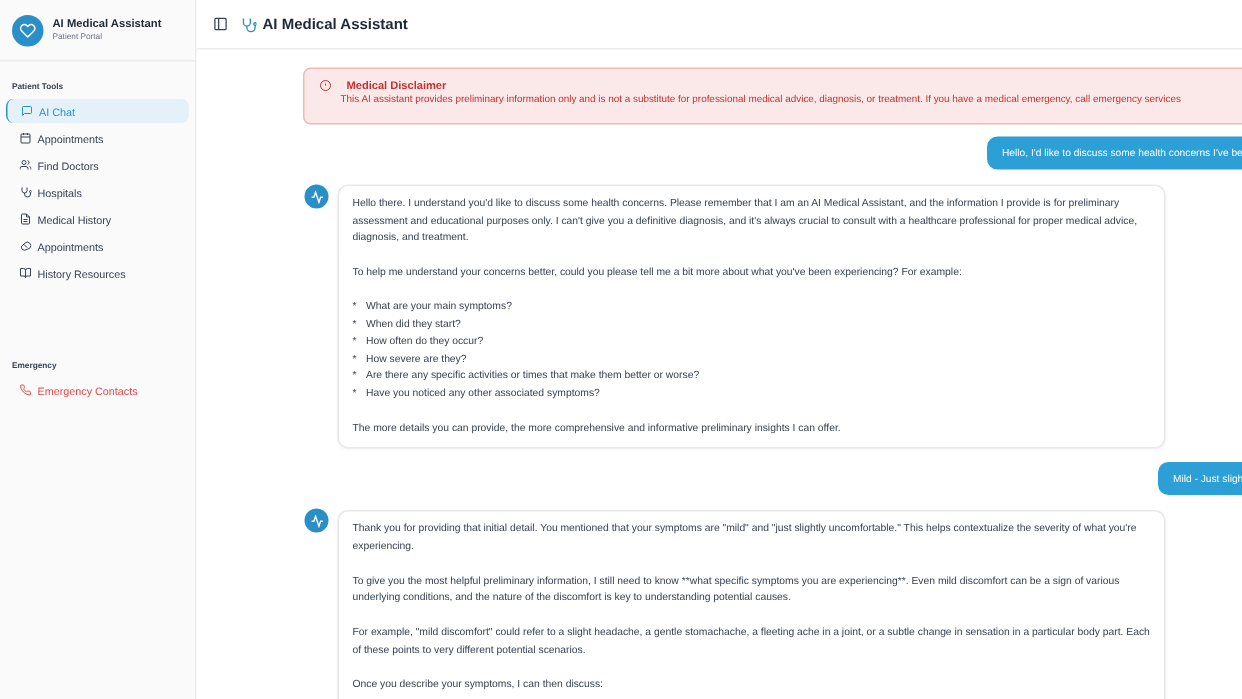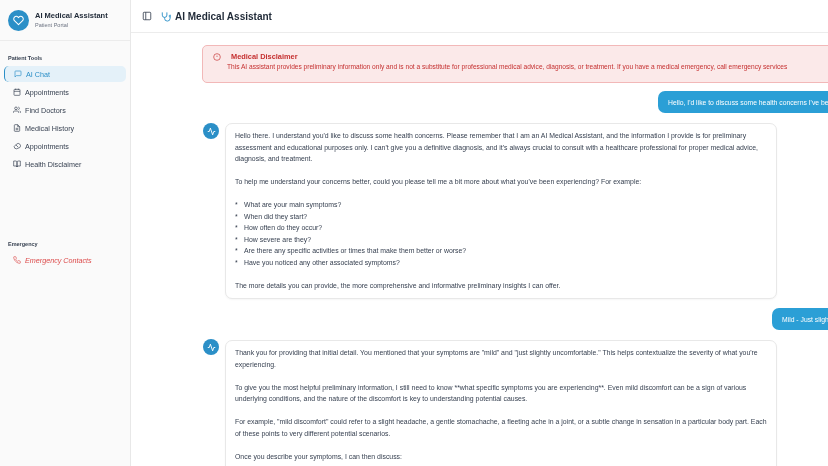--- a/index.html
+++ b/index.html
@@ -12,21 +12,21 @@
   .brand-logo { width: 21px; height: 21px; border-radius: 50%; background: #2b8fc7; display: flex; align-items: center; justify-content: center; }
   .brand-text { margin-left: 6px; display: flex; flex-direction: column; }
   .brand-title { font-size: 7.5px; font-weight: bold; color: #1f2937; line-height: 10px; }
   .brand-sub { font-size: 5.5px; color: #6b7280; line-height: 8px; }
   .section-label { font-size: 5.5px; font-weight: bold; color: #374151; padding-left: 8px; }
   .sec-patient { position: absolute; top: 55px; }
   .sec-emergency { position: absolute; top: 241px; }
   .nav { position: absolute; left: 4px; width: 122px; }
   .nav-item { height: 16px; margin-bottom: 2px; display: flex; align-items: center; padding-left: 8px; font-size: 7.2px; color: #374151; border-radius: 5px; cursor: pointer; }
   .nav-item.active { background: #e4f1f9; color: #2b8fc7; border-left: 1.5px solid #2b8fc7; }
-  .nav-item.danger { color: #dc4b4b; font-style: italic; }
+  .nav-item.danger { color: #dc4b4b; }
   .nav-icon { width: 9px; height: 9px; margin-right: 4px; display: inline-flex; align-items: center; justify-content: center; }
   .nav-icon svg { width: 8px; height: 8px; }
 
   
   .header { position: absolute; left: 131px; top: 0; right: 0; height: 33px; border-bottom: 1px solid #ececec; display: flex; align-items: center; background: #ffffff; }
   .toggle-btn { width: 12px; height: 12px; margin-left: 10px; display: flex; align-items: center; justify-content: center; cursor: pointer; }
   .header-icon { margin-left: 7px; width: 11px; height: 11px; display: flex; align-items: center; }
   .header-title { margin-left: 4px; font-size: 10px; font-weight: bold; color: #1f2937; }
 
   
@@ -92,20 +92,29 @@
           <svg viewBox="0 0 24 24" fill="none" stroke="#374151" stroke-width="2">
             <circle cx="9" cy="7" r="4"></circle>
             <path d="M17 21v-2a4 4 0 0 0-4-4H5a4 4 0 0 0-4 4v2M16 3.1a4 4 0 0 1 0 7.8M23 21v-2a4 4 0 0 0-3-3.9"></path>
           </svg>
         </span>
       <span>Find Doctors</span>
     </div>
     <div class="nav-item">
       <span class="nav-icon">
           <svg viewBox="0 0 24 24" fill="none" stroke="#374151" stroke-width="2">
+            <path d="M5 3v6a5 5 0 0 0 10 0V3M10 14v2a6 6 0 0 0 12 0v-3"></path>
+            <circle cx="22" cy="11" r="2"></circle>
+          </svg>
+        </span>
+      <span>Hospitals</span>
+    </div>
+    <div class="nav-item">
+      <span class="nav-icon">
+          <svg viewBox="0 0 24 24" fill="none" stroke="#374151" stroke-width="2">
             <path d="M14 2H6a2 2 0 0 0-2 2v16a2 2 0 0 0 2 2h12a2 2 0 0 0 2-2V8z"></path>
             <path d="M14 2v6h6M16 13H8M16 17H8"></path>
           </svg>
         </span>
       <span>Medical History</span>
     </div>
     <div class="nav-item">
       <span class="nav-icon">
           <svg viewBox="0 0 24 24" fill="none" stroke="#374151" stroke-width="2">
             <path d="M10.5 20.5a7 7 0 0 1-7-7l7-7a7 7 0 0 1 10 10z"></path>
@@ -113,21 +122,21 @@
           </svg>
         </span>
       <span>Appointments</span>
     </div>
     <div class="nav-item">
       <span class="nav-icon">
           <svg viewBox="0 0 24 24" fill="none" stroke="#374151" stroke-width="2">
             <path d="M2 3h6a4 4 0 0 1 4 4v14a3 3 0 0 0-3-3H2zM22 3h-6a4 4 0 0 0-4 4v14a3 3 0 0 1 3-3h7z"></path>
           </svg>
         </span>
-      <span>Health Disclaimer</span>
+      <span>History Resources</span>
     </div>
   </nav>
 
   <div class="section-label sec-emergency">Emergency</div>
   <nav class="nav" style="top:252px;">
     <div class="nav-item danger">
       <span class="nav-icon">
           <svg viewBox="0 0 24 24" fill="none" stroke="#dc4b4b" stroke-width="2">
             <path d="M22 16.9v3a2 2 0 0 1-2.2 2 19.8 19.8 0 0 1-8.6-3.1 19.5 19.5 0 0 1-6-6A19.8 19.8 0 0 1 2.1 4.2 2 2 0 0 1 4.1 2h3a2 2 0 0 1 2 1.7c.1.9.4 1.8.7 2.7a2 2 0 0 1-.5 2.1L8 9.8a16 16 0 0 0 6 6l1.3-1.3a2 2 0 0 1 2.1-.4c.9.3 1.8.6 2.7.7a2 2 0 0 1 1.7 2z"></path>
           </svg>

